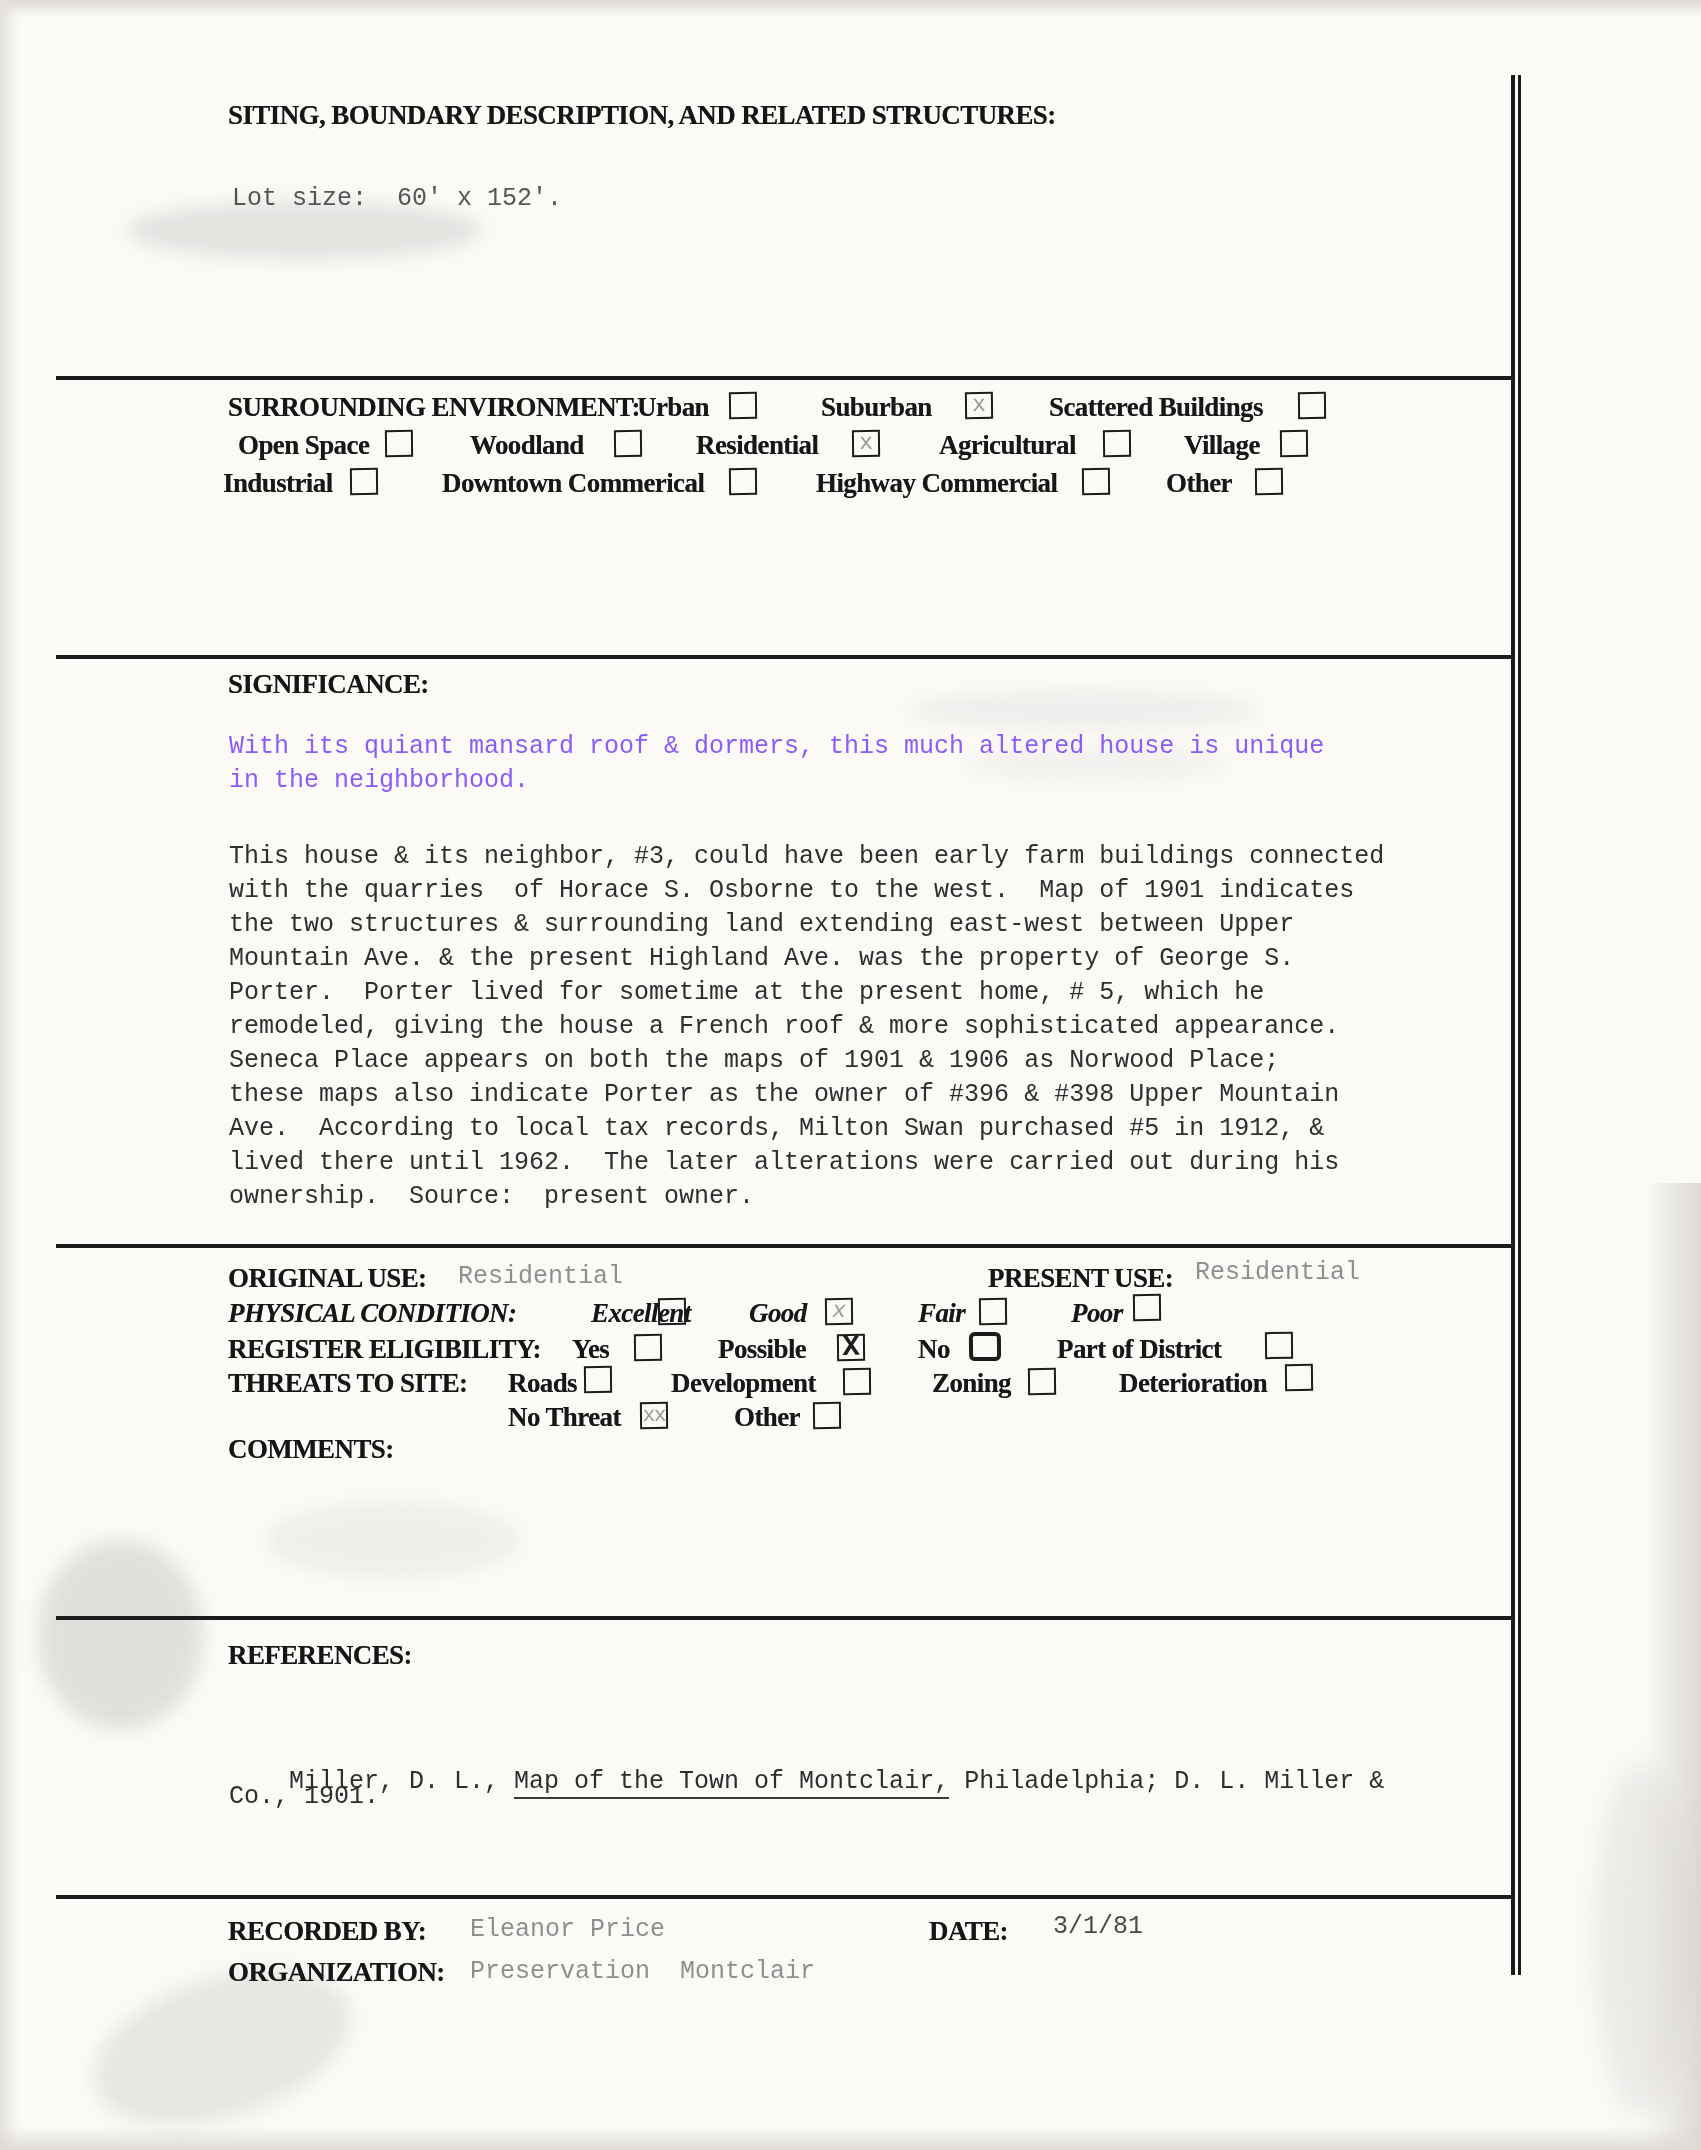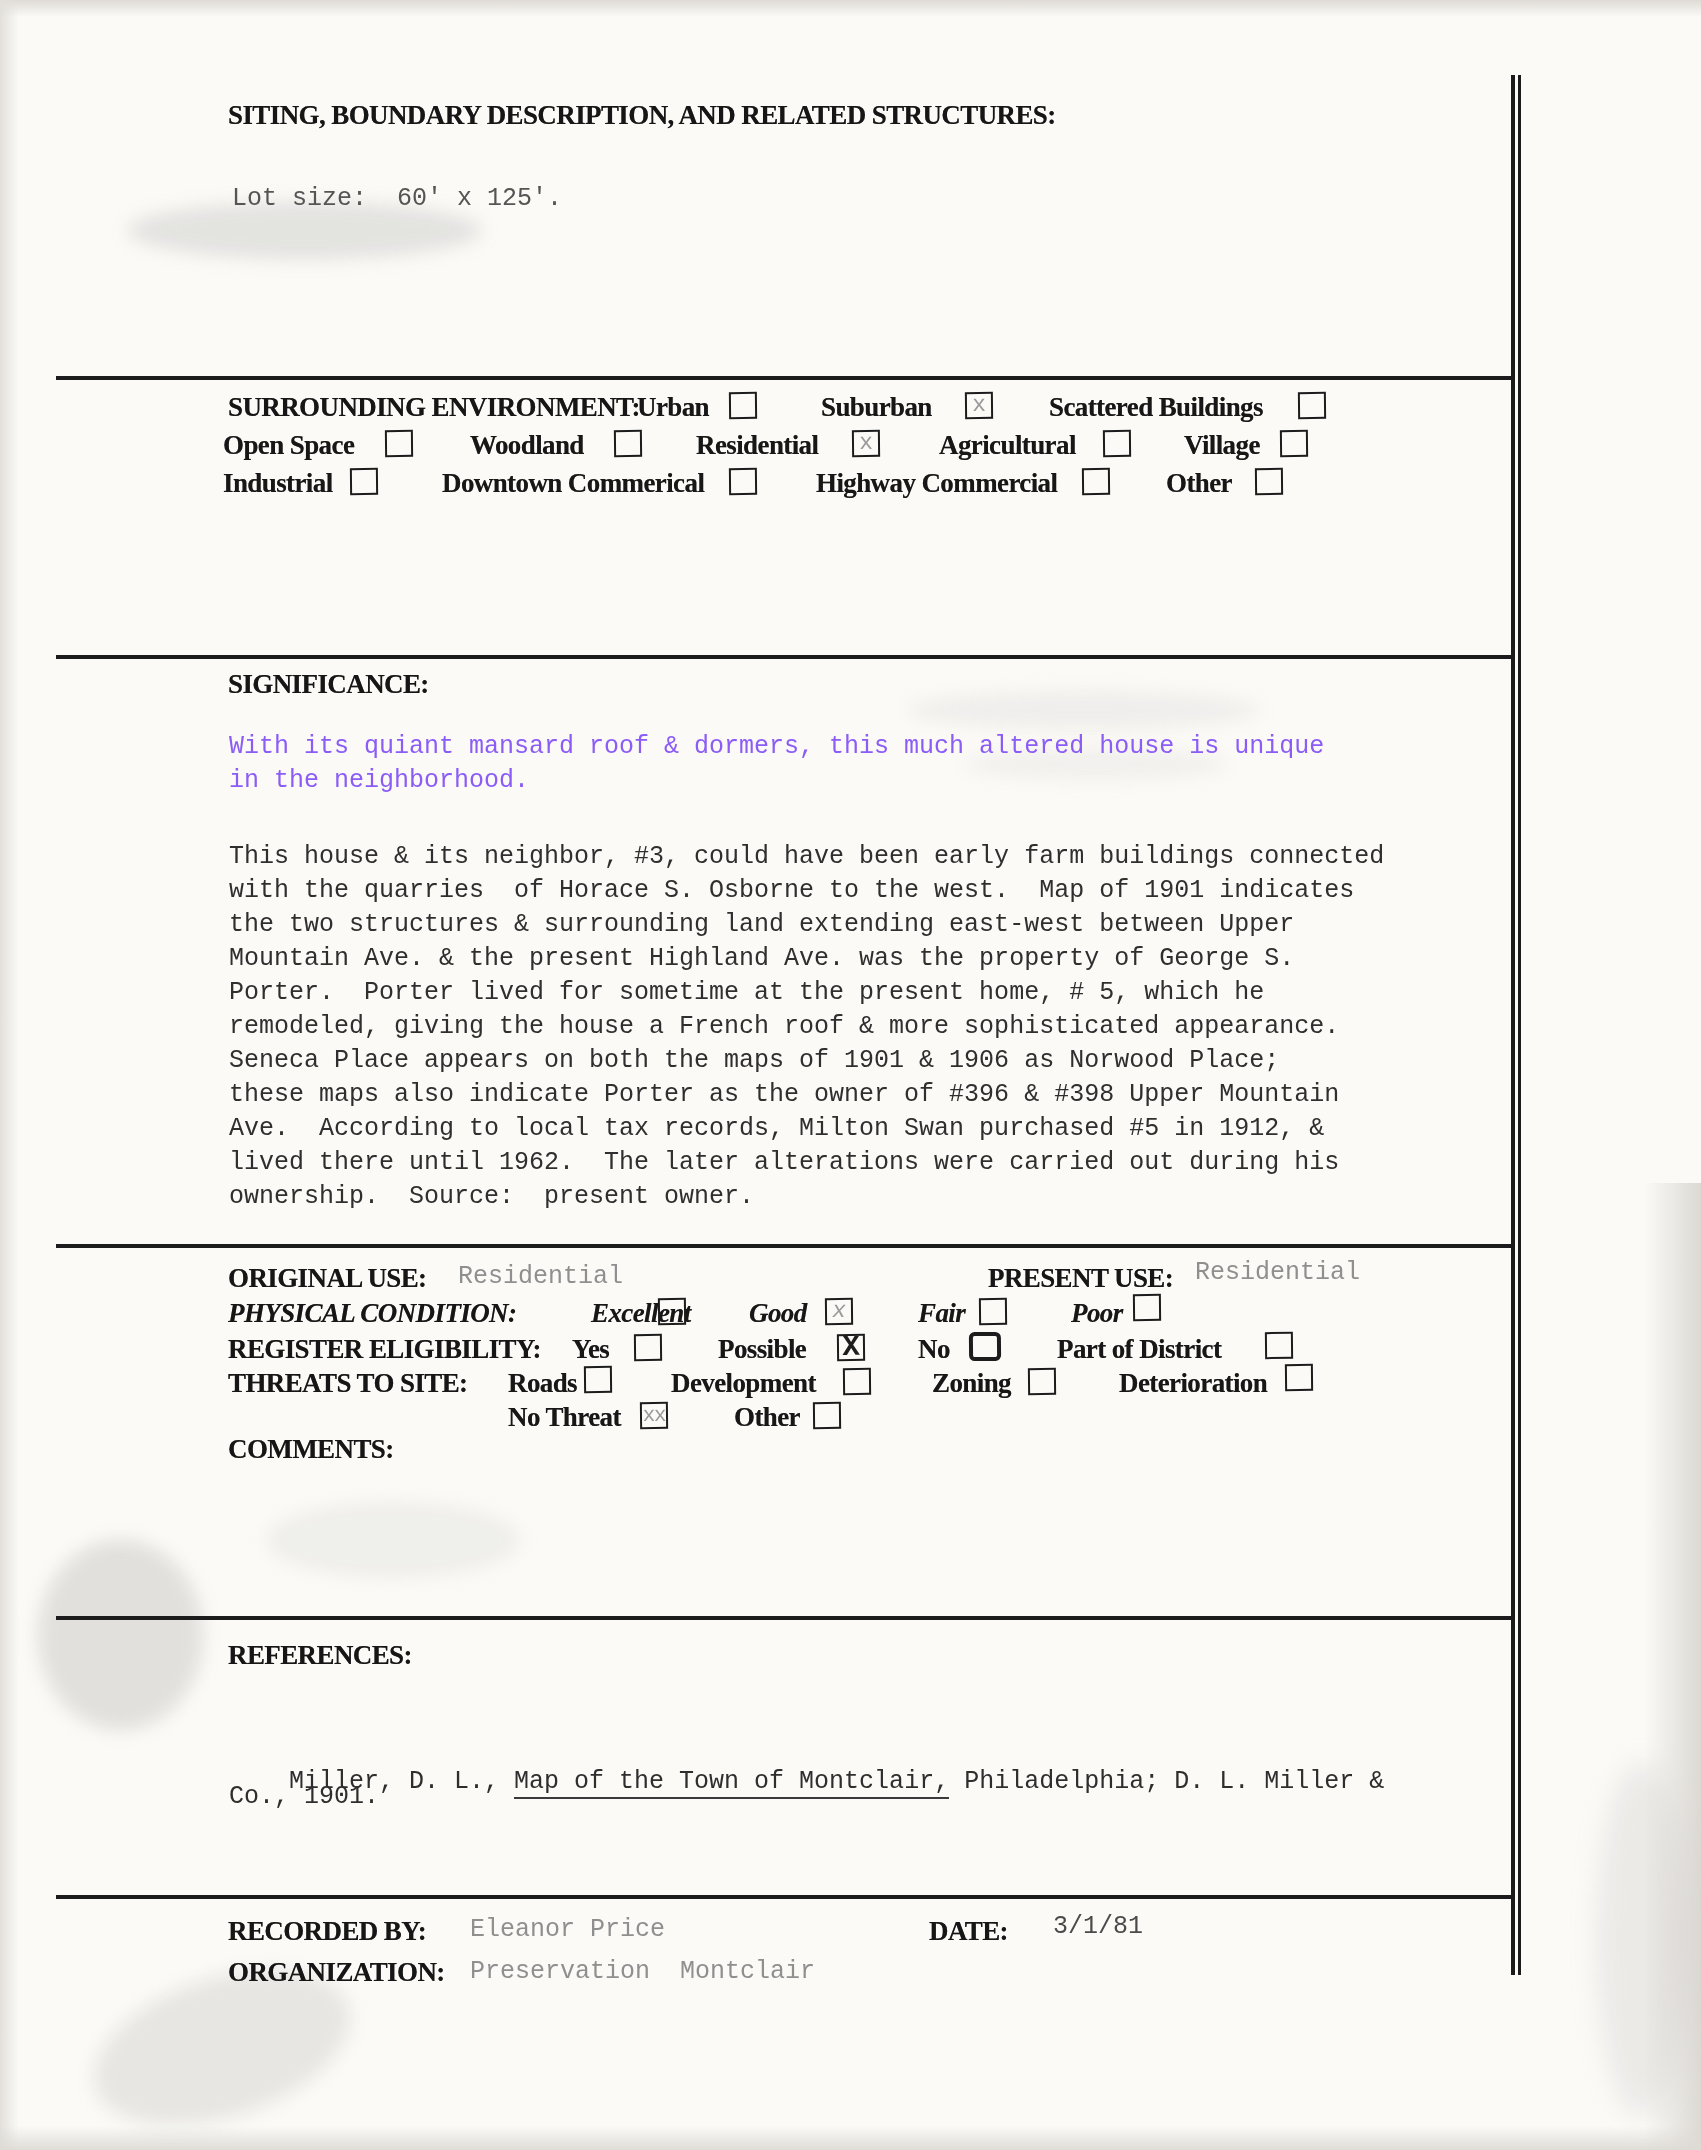--- a/index.html
+++ b/index.html
@@ -103,40 +103,40 @@
   <div class="vline" style="left:1518px;top:75px;height:1900px;width:3.2px;"></div>
 
   <div class="hrule" style="top:376px;"></div>
   <div class="hrule" style="top:655px;"></div>
   <div class="hrule" style="top:1244px;"></div>
   <div class="hrule" style="top:1616px;"></div>
   <div class="hrule" style="top:1895px;"></div>
 
   <div class="flabel" style="left:228px;top:100px;">SITING, BOUNDARY DESCRIPTION, AND RELATED STRUCTURES:</div>
 
-  <div class="typed mid" style="left:232px;top:184px;">Lot size:  60' x 125'.</div>
+  <div class="typed mid" style="left:232px;top:184px;">Lot size:  60' x 152'.</div>
 
   <div class="row" style="top:392px;">
     <span class="flabel" style="left:228px;">SURROUNDING ENVIRONMENT:</span>
     <span class="optlabel" style="left:637px;">Urban</span>
     <span class="cbox" style="left:729px;">
         <span class="mark"></span>
       </span>
     <span class="optlabel" style="left:821px;">Suburban</span>
     <span class="cbox" style="left:965px;">
         <span class="mark">x</span>
       </span>
     <span class="optlabel" style="left:1049px;">Scattered Buildings</span>
     <span class="cbox" style="left:1298px;">
         <span class="mark"></span>
       </span>
   </div>
 
   <div class="row" style="top:430px;">
-    <span class="optlabel" style="left:223px;">Open Space</span>
+    <span class="optlabel" style="left:238px;">Open Space</span>
     <span class="cbox" style="left:385px;">
         <span class="mark"></span>
       </span>
     <span class="optlabel" style="left:470px;">Woodland</span>
     <span class="cbox" style="left:614px;">
         <span class="mark"></span>
       </span>
     <span class="optlabel" style="left:696px;">Residential</span>
     <span class="cbox" style="left:852px;">
         <span class="mark">x</span>

